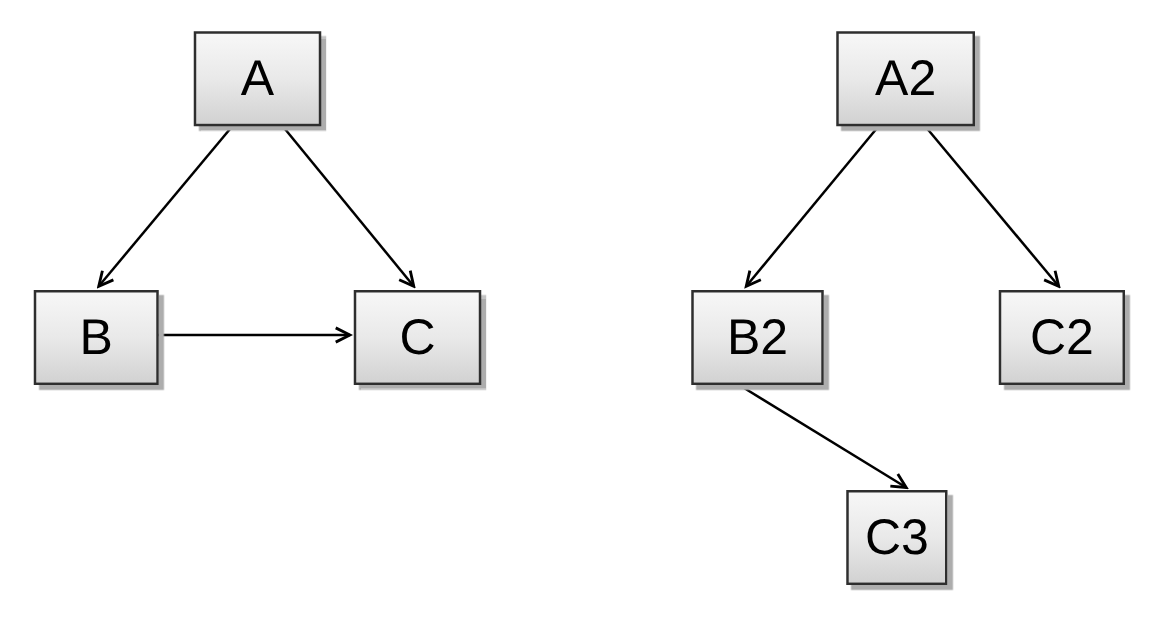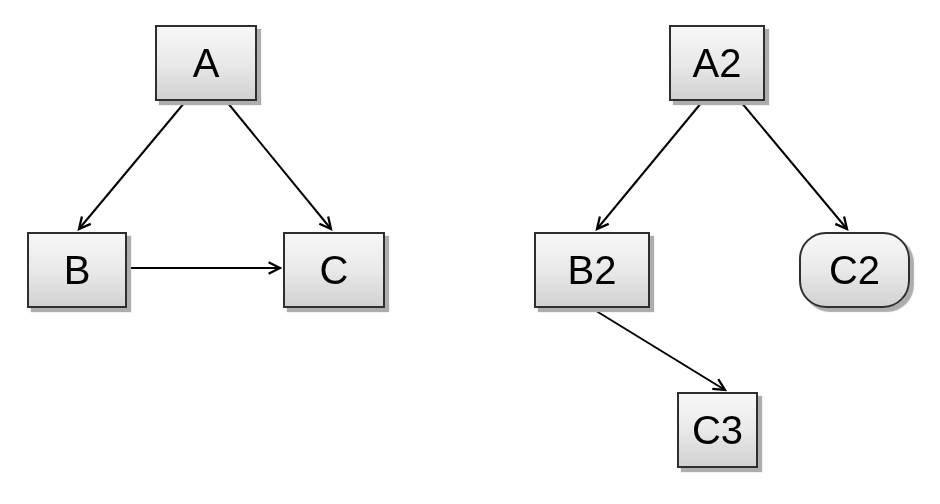--- a/index.html
+++ b/index.html
@@ -38,23 +38,23 @@
   .node-label {
     font-size: 40px;
     line-height: 1;
     color: #000000;
     user-select: none;
   }
   
   #n-a  { left: 155px; top: 25px;  }
   #n-b  { left: 27px;  top: 232px; width: 100px; }
   #n-c  { left: 283px; top: 232px; }
-  #n-a2 { left: 669px; top: 25px;  width: 96px; }
-  #n-b2 { left: 534px; top: 232px; width: 116px; }
-  #n-c2 { left: 799px; top: 232px; width: 111px; border-radius: 27px; }
+  #n-a2 { left: 669px; top: 25px;  width: 111px; }
+  #n-b2 { left: 553px; top: 232px; width: 106px; }
+  #n-c2 { left: 799px; top: 232px; width: 101px; }
   #n-c3 { left: 677px; top: 392px; width: 81px; }
   .edge {
     stroke: #000000;
     stroke-width: 2;
     fill: none;
   }
 </style>
 </head>
 <body>
 

